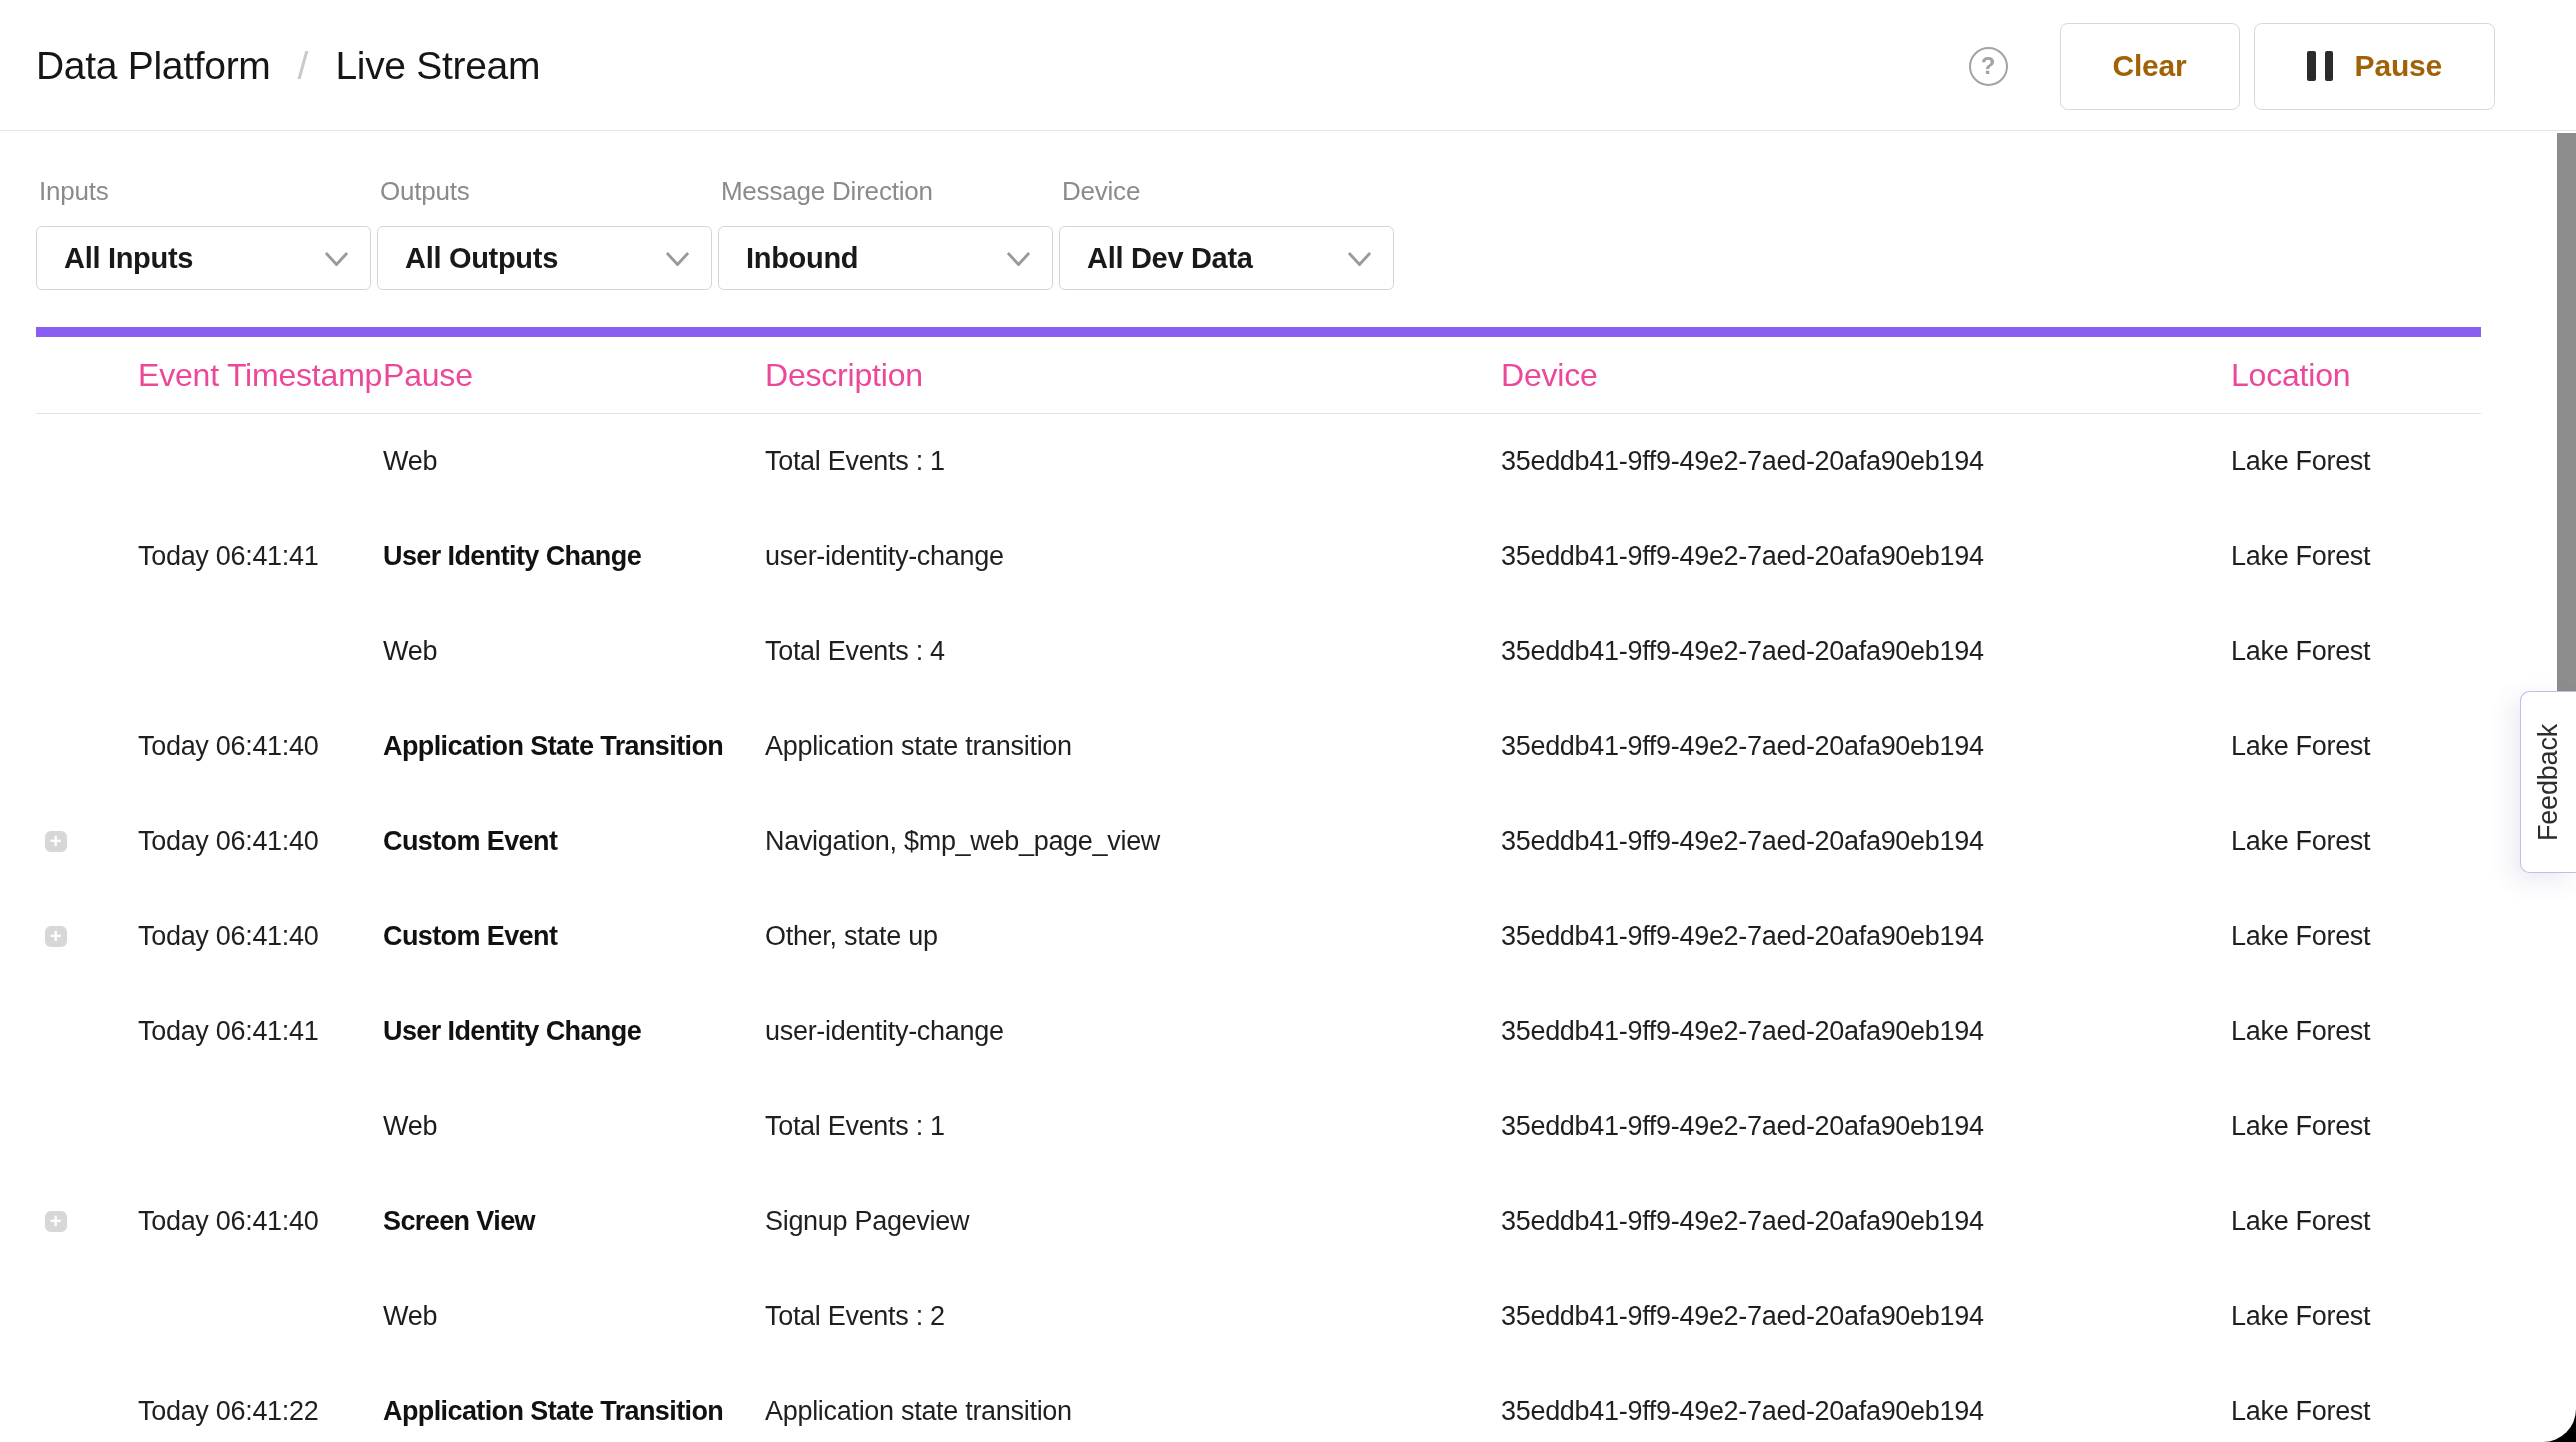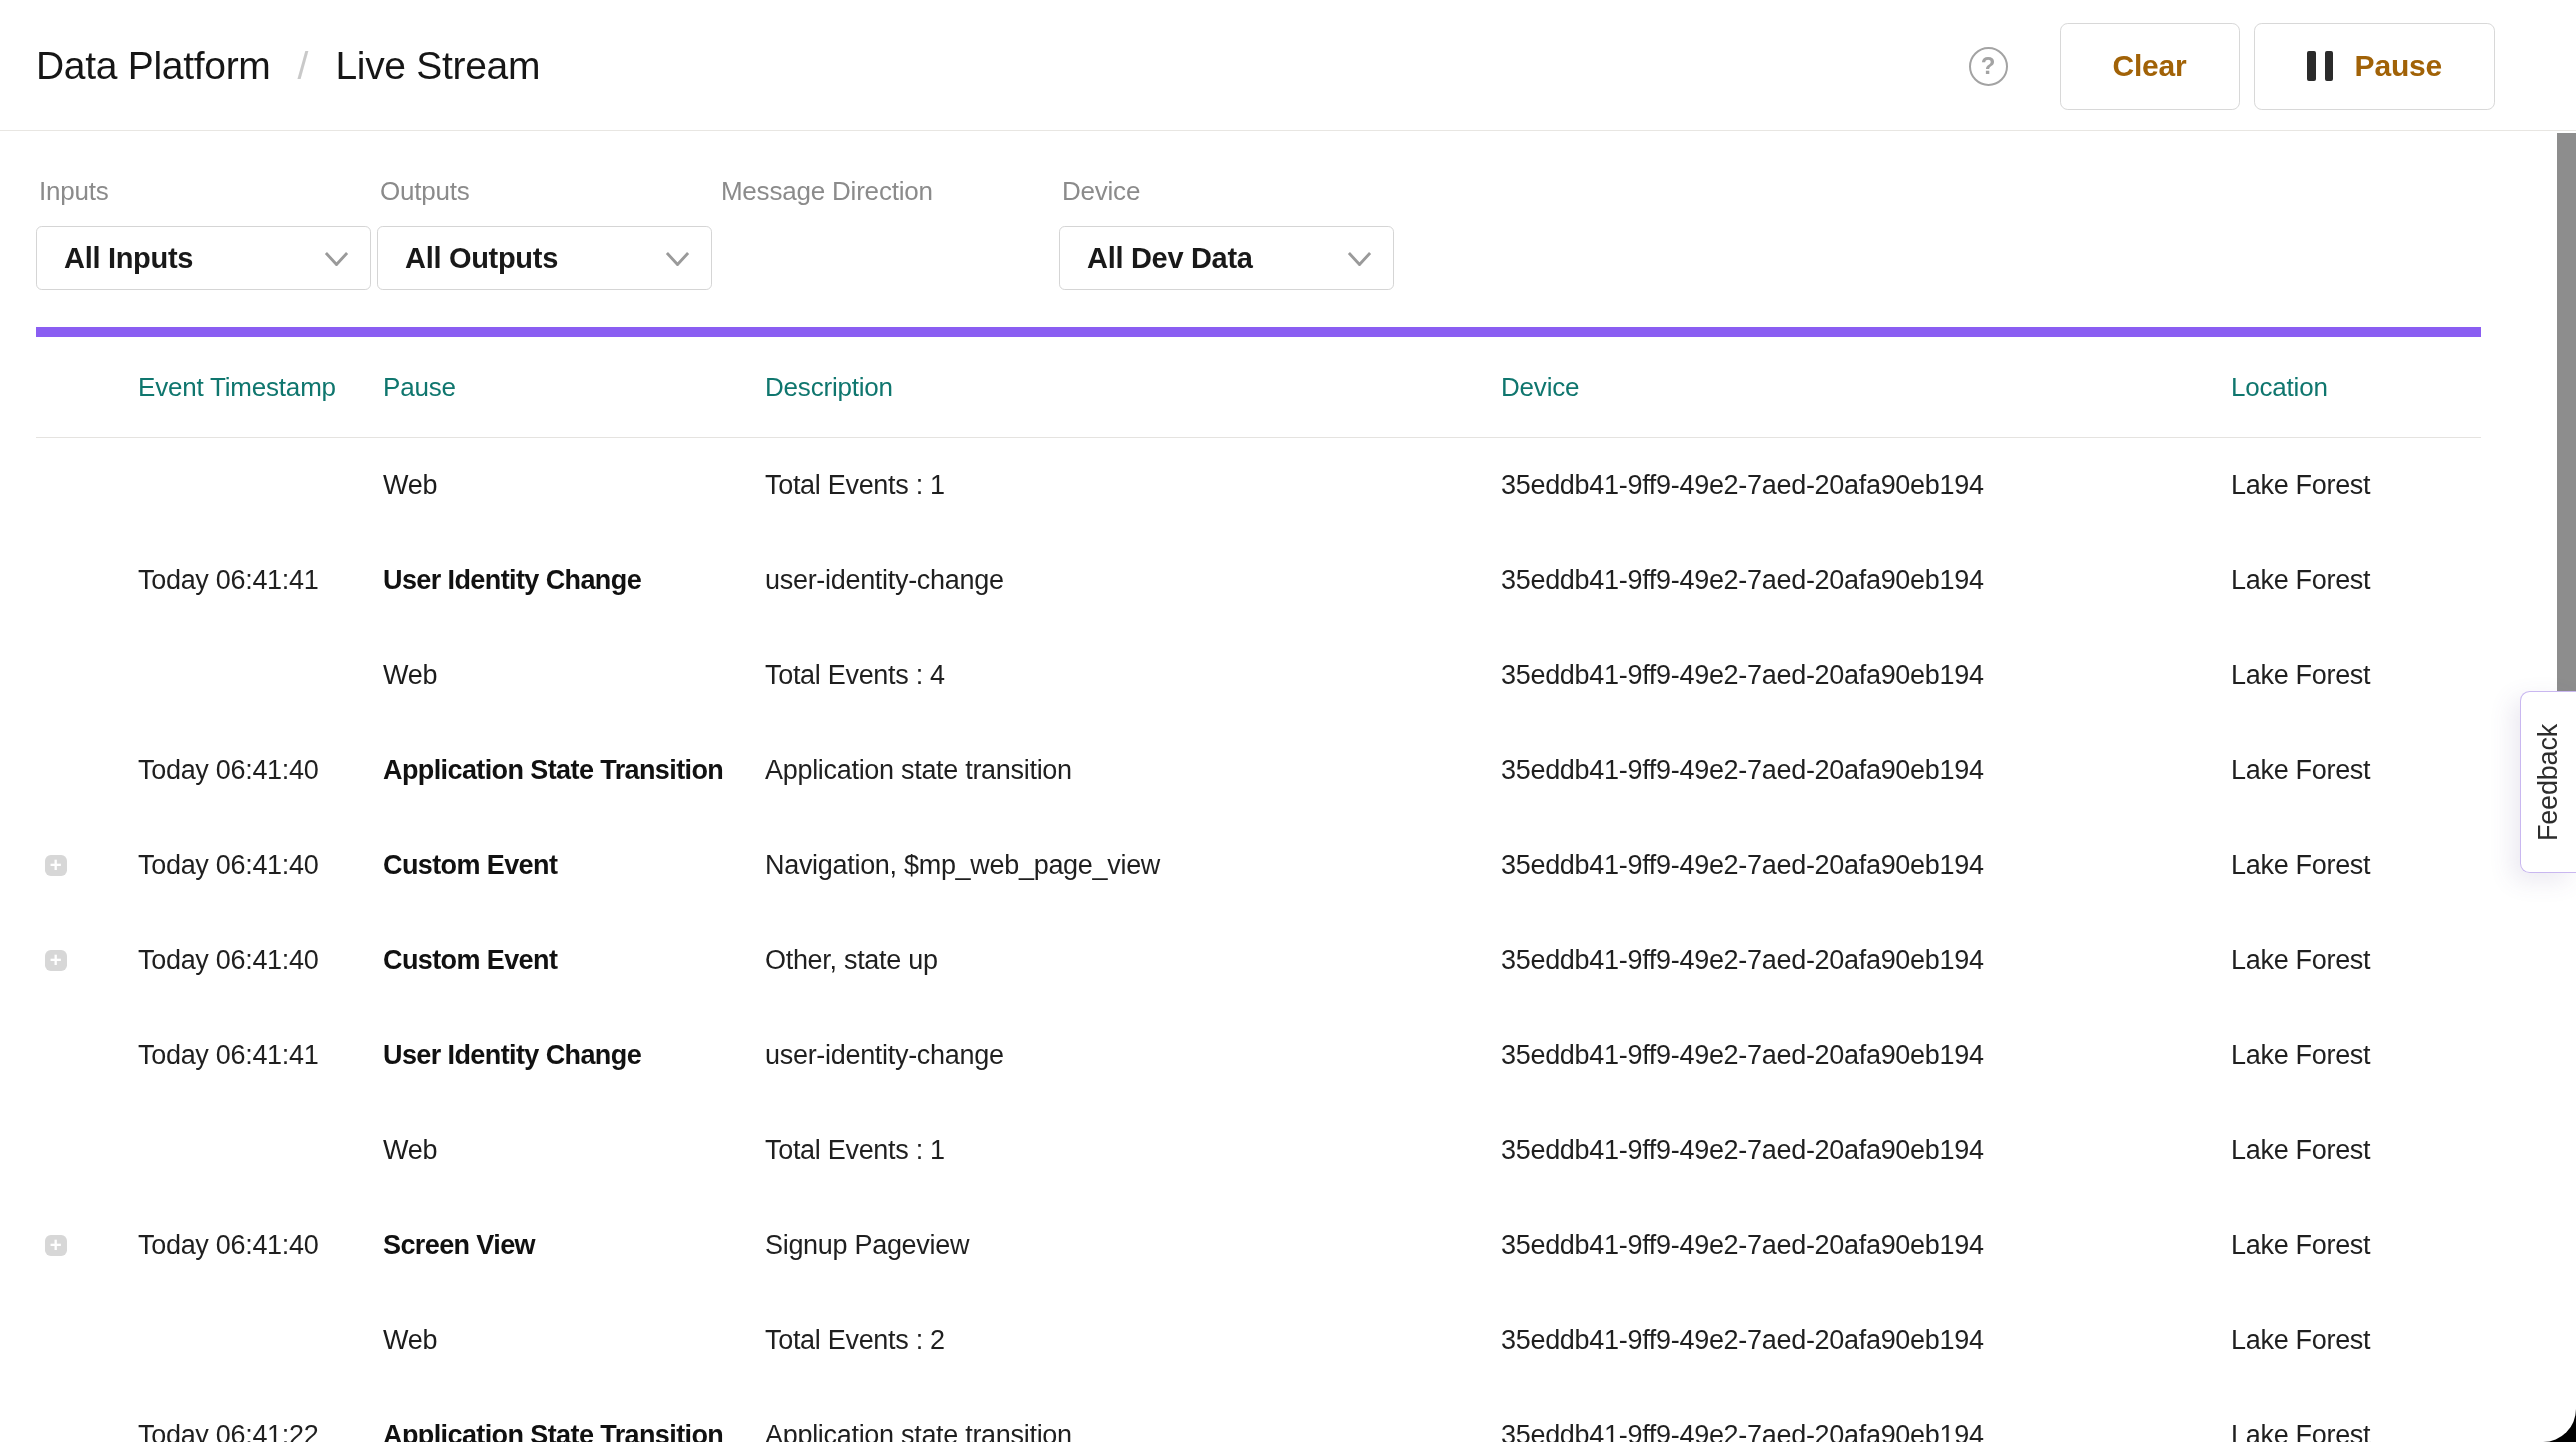--- a/index.html
+++ b/index.html
@@ -59,22 +59,22 @@
   .accent-bar { margin: 37px 0 0 36px; width: 2445px; height: 9.7px; background: #8a5ef2; }
 
   
   .table { margin-left: 36px; width: 2445px; }
   .thead, .trow {
     display: grid;
     grid-template-columns: 102px 245px 382px 736px 730px 250px;
     align-items: center;
   }
   .thead {
-    height: 101px;
-    font-size: 26px; color: #0f766e;
+    height: 77px;
+    font-size: 32px; color: #ec4899;
     border-bottom: 1.9px solid #e5e3e0;
     letter-spacing: -0.2px;
   }
   .trow { height: 95px; font-size: 27px; letter-spacing: -0.3px; }
   .cell { white-space: nowrap; }
   .c-name { font-weight: 400; color: #1c1c1c; }
   .c-name.bold { font-weight: 700; color: #111; letter-spacing: -0.6px; }
   .expand-button {
     width: 22px; height: 21.4px; border: none; border-radius: 5.8px;
     background: #d7d7d7; color: #ffffff;
@@ -145,20 +145,28 @@
       <span>All Outputs</span>
       <span class="chevron">
         <svg width="25" height="15.5" viewBox="0 0 26 16">
             <polyline points="2,2 13,14 24,2" fill="none" stroke="#9a9a9a" stroke-width="3"></polyline>
           </svg>
       </span>
     </div>
   </div>
   <div class="filter">
     <div class="filter-label">Message Direction</div>
+    <div class="dropdown">
+      <span>Inbound</span>
+      <span class="chevron">
+        <svg width="25" height="15.5" viewBox="0 0 26 16">
+            <polyline points="2,2 13,14 24,2" fill="none" stroke="#9a9a9a" stroke-width="3"></polyline>
+          </svg>
+      </span>
+    </div>
   </div>
   <div class="filter">
     <div class="filter-label">Device</div>
     <div class="dropdown">
       <span>All Dev Data</span>
       <span class="chevron">
         <svg width="25" height="15.5" viewBox="0 0 26 16">
             <polyline points="2,2 13,14 24,2" fill="none" stroke="#9a9a9a" stroke-width="3"></polyline>
           </svg>
       </span>

